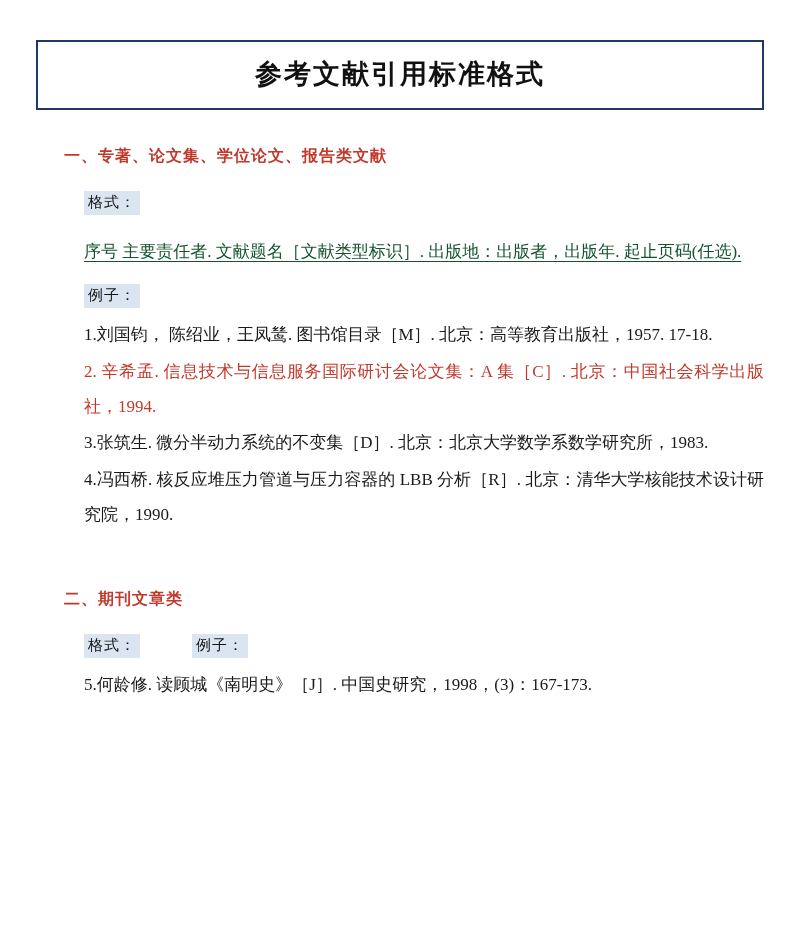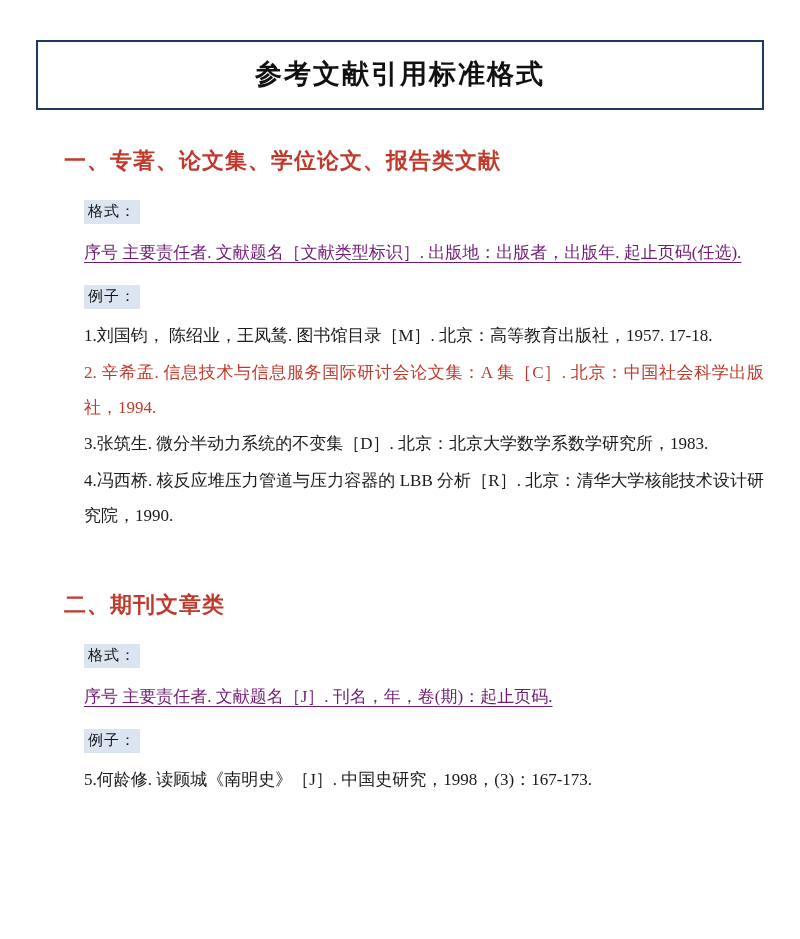--- a/index.html
+++ b/index.html
@@ -38,43 +38,43 @@
   }
   .body-col {
     margin: 0 auto;
     width: 728px;
     padding-top: 10px;
   }
   .section-heading {
     color: #c0392b;
     font-family: "DejaVu Sans", "Liberation Sans", sans-serif;
     font-weight: bold;
-    font-size: 22px;
+    font-size: 16px;
     letter-spacing: 1px;
     margin: 26px 0 14px 28px;
   }
   .section-heading.second {
     margin-top: 56px;
   }
   .sub-label {
     display: inline-block;
     background: #dbe5f1;
     color: #111111;
     font-family: "DejaVu Sans", "Liberation Sans", sans-serif;
     font-weight: normal;
     font-size: 15px;
     padding: 2px 4px 3px 4px;
     margin: 10px 0 8px 48px;
     letter-spacing: 1px;
   }
   .format-line {
-    color: #701a75;
+    color: #14532d;
     font-size: 17px;
     line-height: 2.05;
-    margin: 4px 0 4px 48px;
+    margin: 12px 0 4px 48px;
     text-indent: 0;
     max-width: 680px;
   }
   .format-line span.u {
     text-decoration: underline;
     text-underline-offset: 4px;
   }
   .example {
     font-size: 17px;
     line-height: 2.05;
@@ -114,22 +114,19 @@
     <div class="example indent">1.刘国钧， 陈绍业，王凤鸶. 图书馆目录［M］. 北京：高等教育出版社，1957. 17-18.</div>
     <div class="example indent red">2. 辛希孟. 信息技术与信息服务国际研讨会论文集：A 集［C］. 北京：中国社会科学出版社，1994.</div>
     <div class="example indent">3.张筑生. 微分半动力系统的不变集［D］. 北京：北京大学数学系数学研究所，1983.</div>
     <div class="example indent">4.冯西桥. 核反应堆压力管道与压力容器的 LBB 分析［R］. 北京：清华大学核能技术设计研究院，1990.</div>
 
     
     <div class="section-heading second">二、期刊文章类</div>
 
     <div class="sub-label">格式：</div>
 
-    <div class="format-line">
-      <span class="u">序号 主要责任者. 文献题名［J］. 刊名，年，卷(期)：起止页码.</span>
-    </div>
 
     <div class="sub-label">例子：</div>
 
     <div class="example indent">5.何龄修. 读顾城《南明史》［J］. 中国史研究，1998，(3)：167-173.</div>
 
   </div>
 </div>
 
 </body></html>

